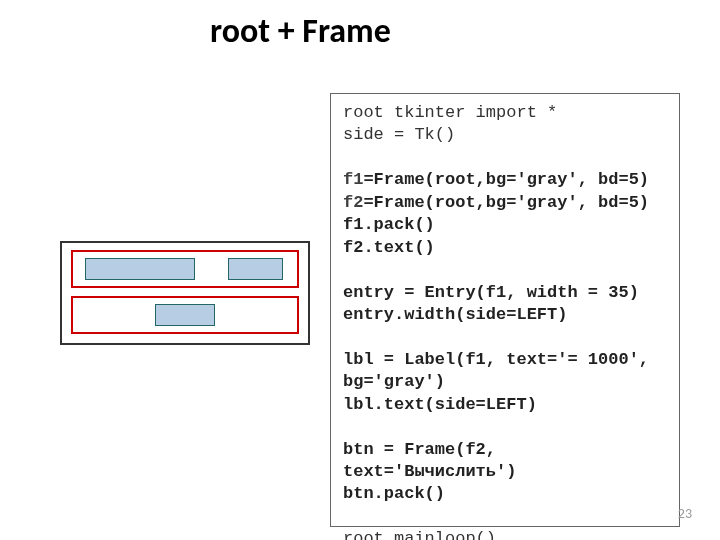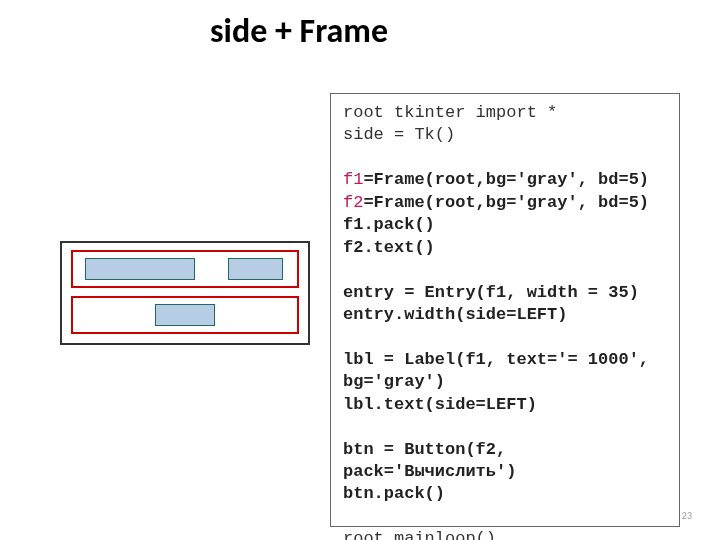--- a/index.html
+++ b/index.html
@@ -60,33 +60,33 @@
     height: 434px;
     border: 1.5px solid #666;
     padding: 8px 12px;
     font-family: Consolas, "Courier New", monospace;
     font-size: 17px;
     line-height: 1.32;
     color: #333;
     white-space: pre-wrap;
   }
   .codebox .b { font-weight: bold; color: #222; }
-  .codebox .r { color: #be185d; font-weight: normal; }
+  .codebox .r { color: #404040; font-weight: bold; }
   .pagenum {
     position: absolute;
     right: 28px;
     bottom: 18px;
-    font-size: 10px;
+    font-size: 14px;
     color: #999;
   }
 </style>
 </head>
 <body>
 
-<div class="title">side + Frame</div>
+<div class="title">root + Frame</div>
 
 <div class="diagram">
   <div class="frame1">
     <div class="entryBox"></div>
     <div class="lblBox"></div>
   </div>
   <div class="frame2">
     <div class="btnBox"></div>
   </div>
 </div>
@@ -98,18 +98,18 @@
 <span class="b"><span class="r">f2</span><span>=Frame(root,bg='gray', bd=5)</span></span>
 <span class="b">f1.pack()</span>
 <span class="b">f2.text()</span>
 <span></span>
 <span class="b">entry = Entry(f1, width = 35)</span>
 <span class="b">entry.width(side=LEFT)</span>
 <span></span>
 <span class="b">lbl = Label(f1, text='= 1000', bg='gray')</span>
 <span class="b">lbl.text(side=LEFT)</span>
 <span></span>
-<span class="b">btn = Button(f2, pack='Вычислить')</span>
+<span class="b">btn = Frame(f2, text='Вычислить')</span>
 <span class="b">btn.pack()</span>
 <span></span>
 <span>root.mainloop()</span></div>
 
 <div class="pagenum">23</div>
 
 </body></html>

